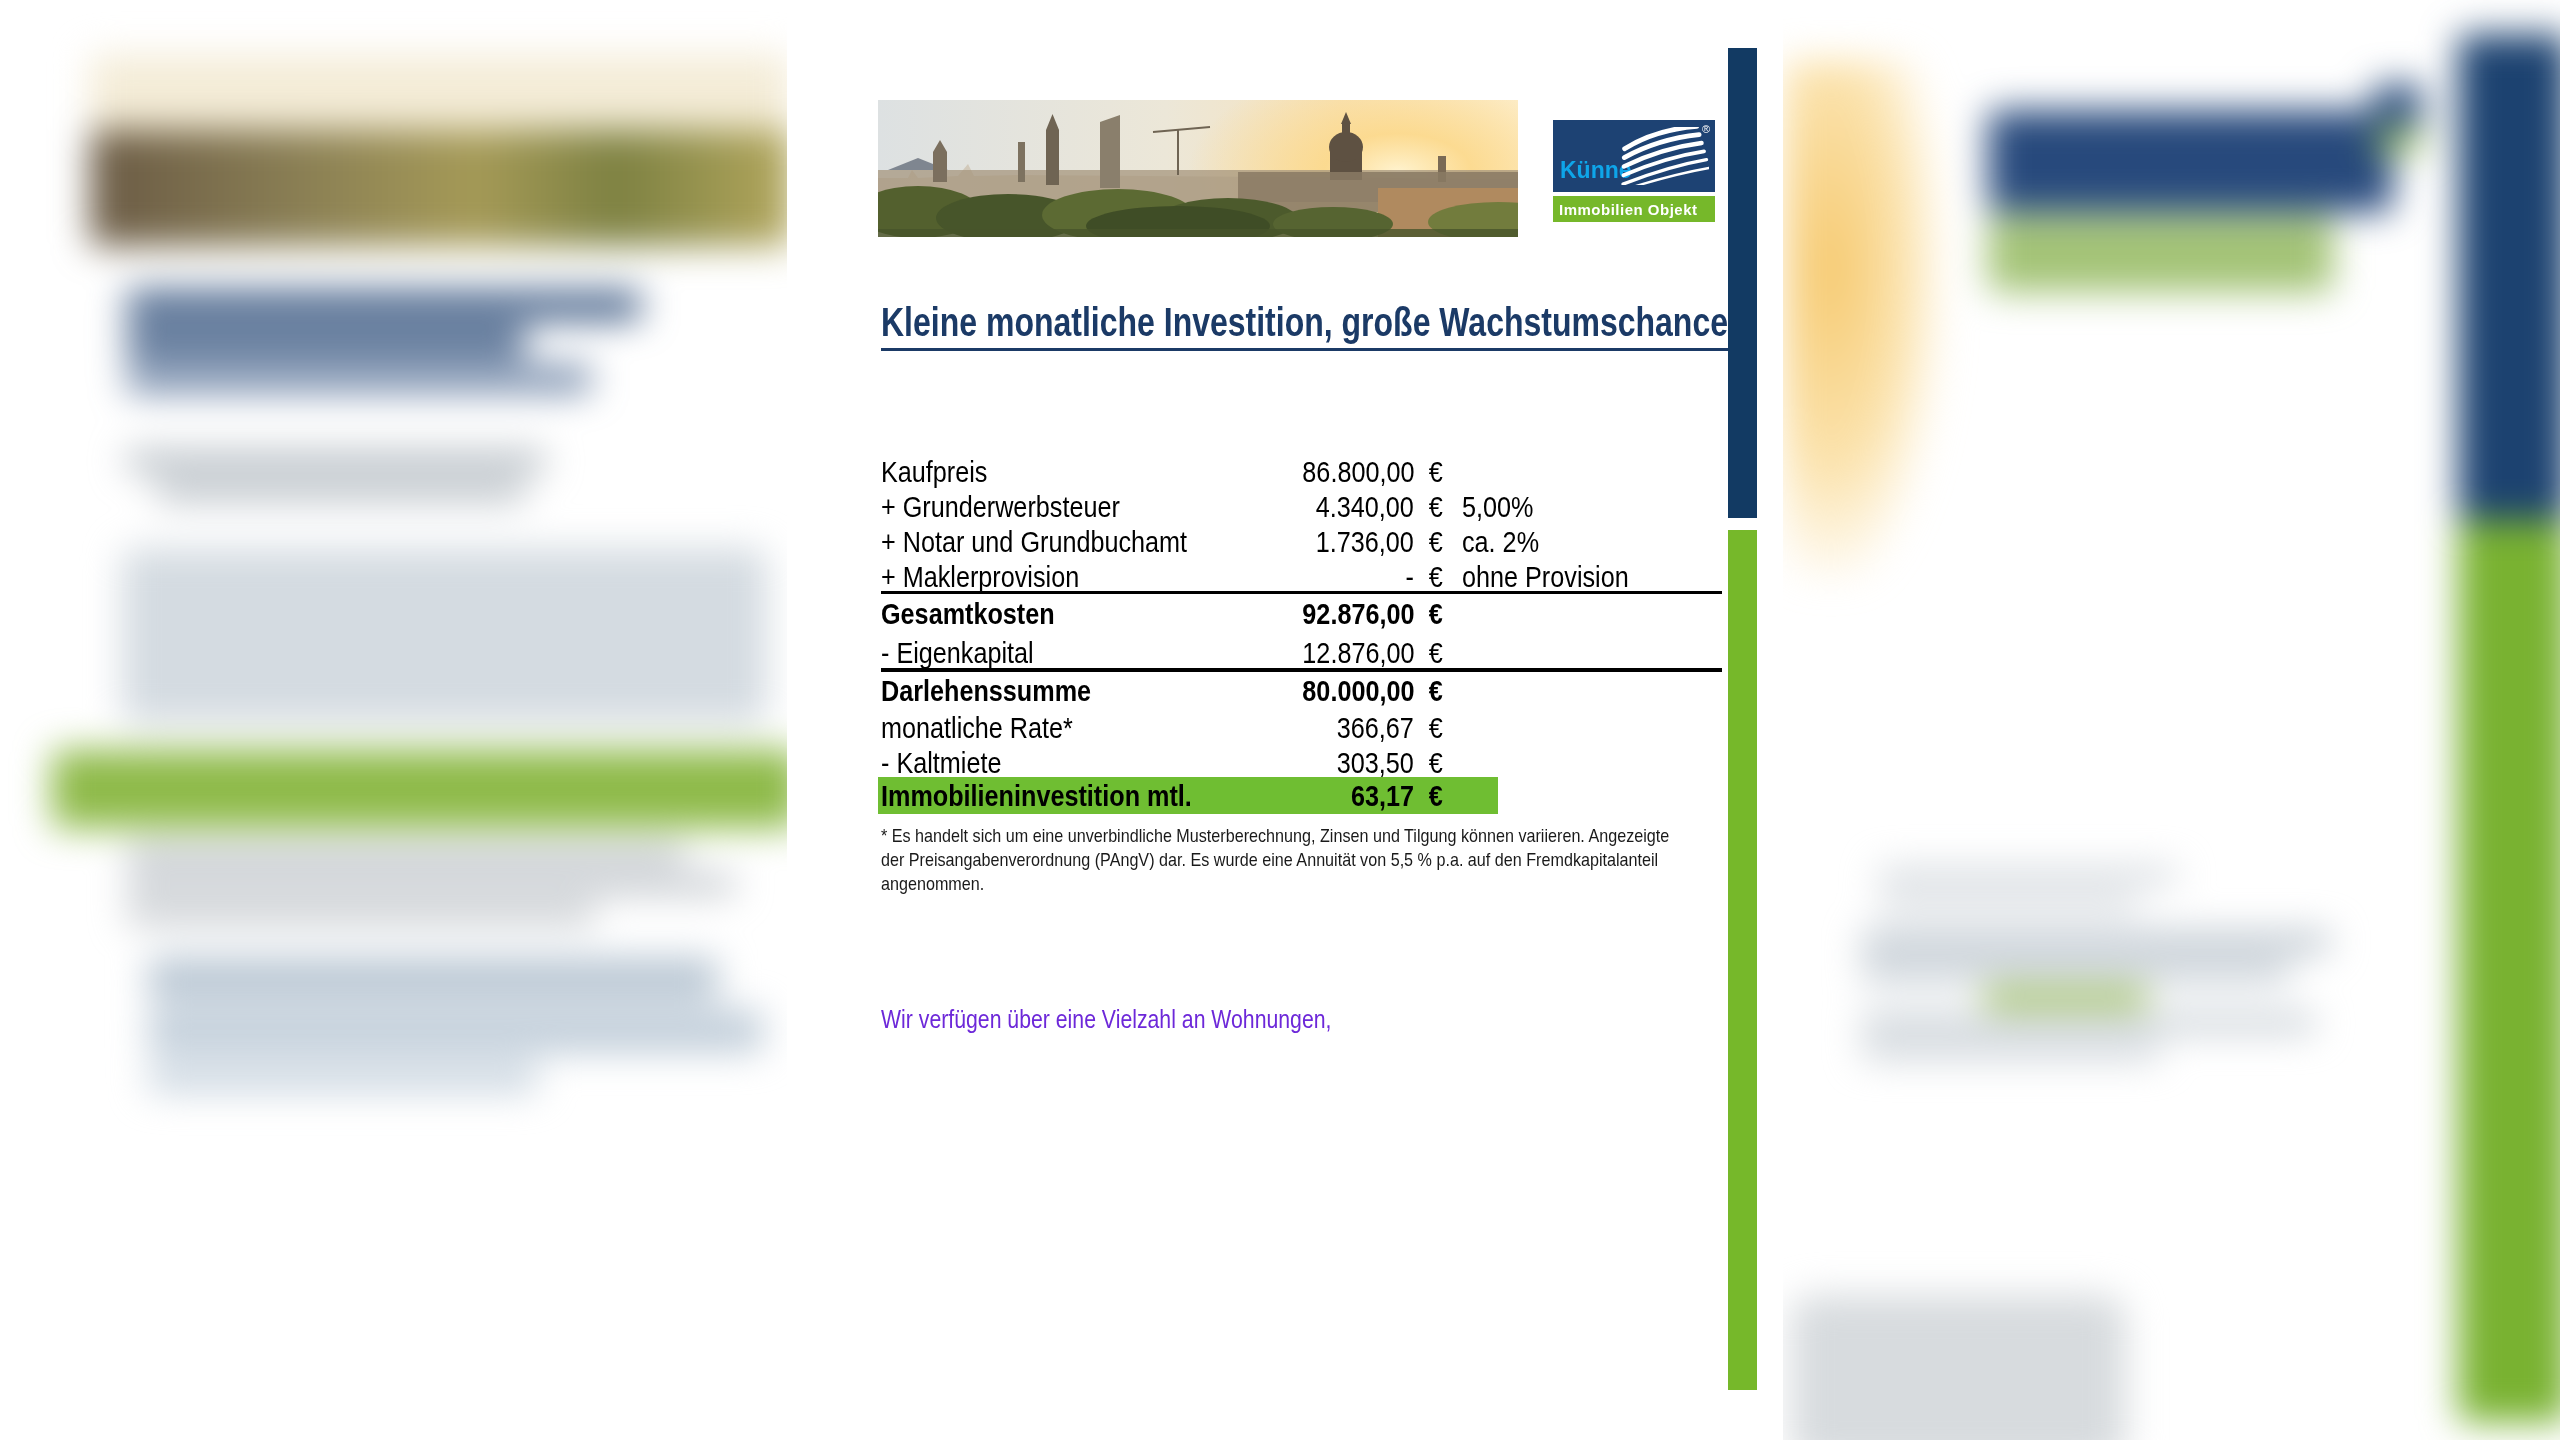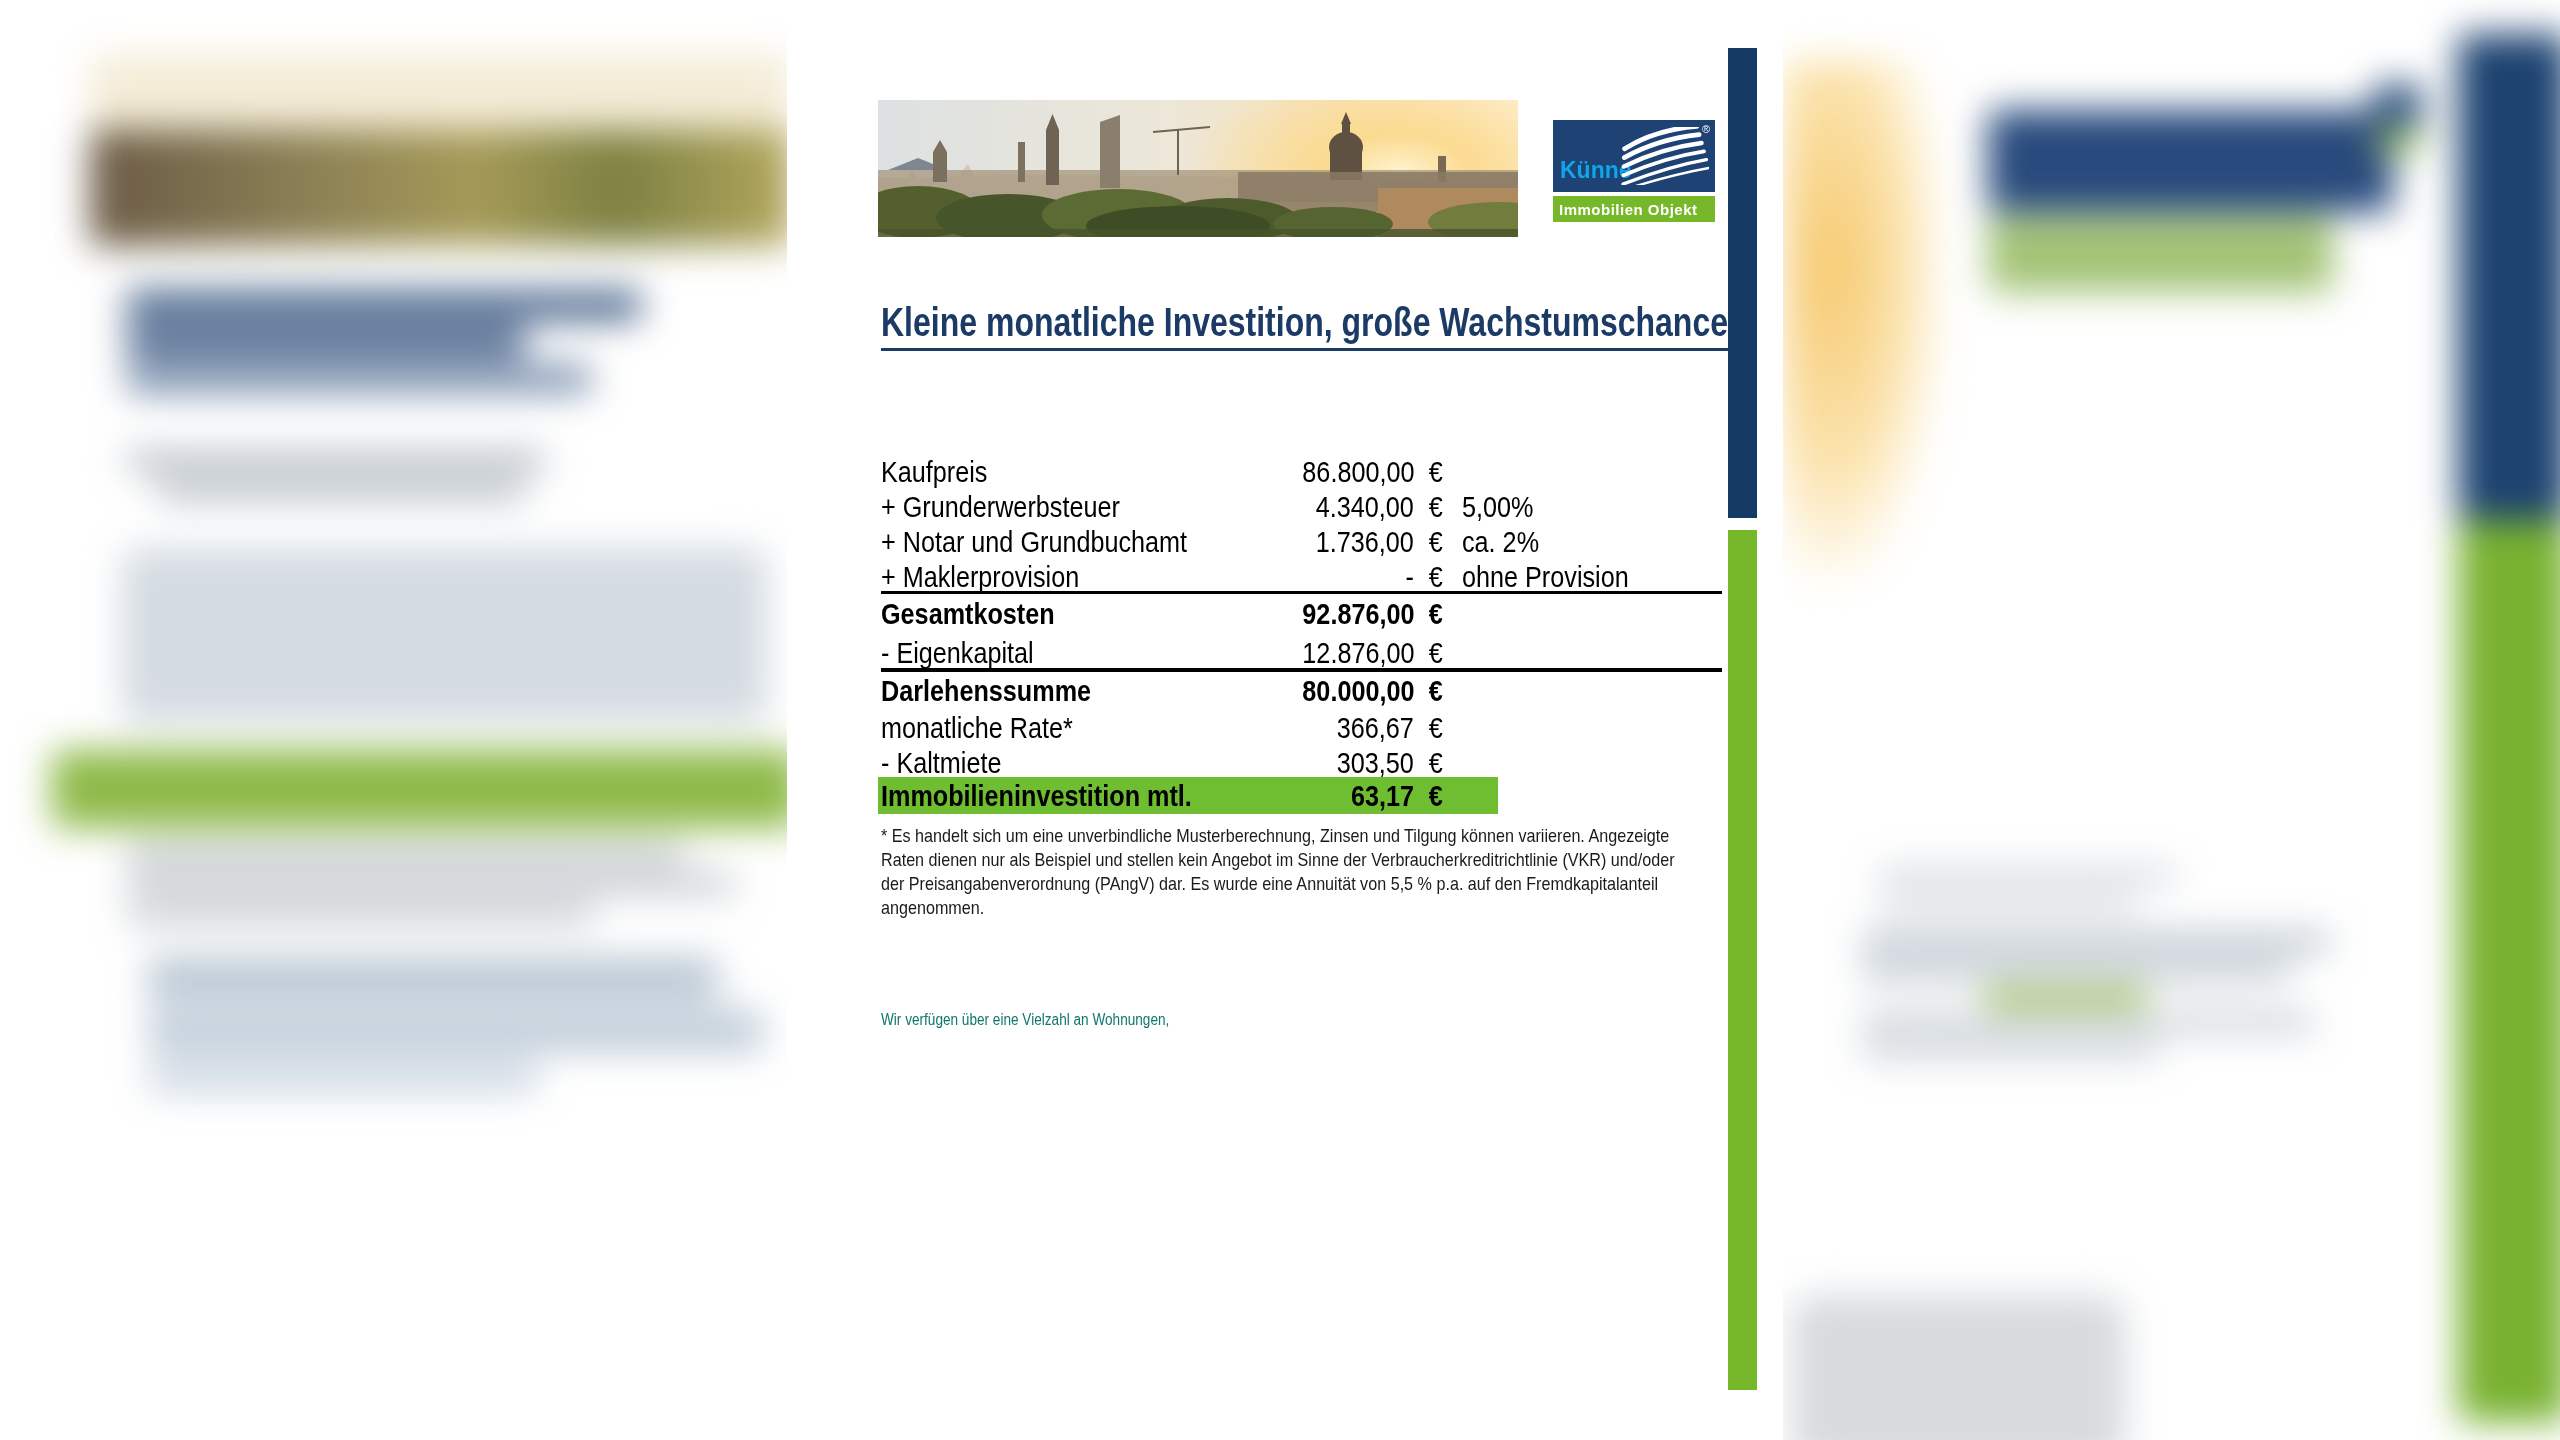--- a/index.html
+++ b/index.html
@@ -50,21 +50,21 @@
   .rule1{top:591px;height:3px}
   .rule2{top:668px;height:4px}
 
   .disclaimer{position:absolute;left:94px;top:824px;font-size:19px;line-height:24px;color:#1a1a1a}
   .disclaimer .cond{transform:scaleX(.85)}
 
   .cta{position:absolute;left:94px;top:951px;font-size:30px;font-weight:bold;line-height:36px}
   .cta .q{color:#1b3a66}
   .cta .a{color:#8bc043}
 
-  .closing{position:absolute;left:94px;top:1006px;font-size:16px;line-height:27px;color:#0f766e}
+  .closing{position:absolute;left:94px;top:1006px;font-size:25px;line-height:27px;color:#6d28d9}
   .closing .cond{transform:scaleX(.85)}
 </style>
 </head>
 <body>
 
 <div id="screen">
 
   <div class="blur-layer bg-left">
     <div class="blob" style="left:90px;top:55px;width:700px;height:78px;background:#f4ecd7"></div>
     <div class="blob" style="left:90px;top:130px;width:702px;height:116px;background:linear-gradient(90deg,#6a5a45,#8a7f54 30%,#a59a57 55%,#7d8142 75%,#b3a75d)"></div>
@@ -231,21 +231,20 @@
       <span class="cur"><span class="condr">€</span></span>
     </div>
     <div class="row b" style="top:778px">
       <span class="lbl"><span class="cond">Immobilieninvestition mtl.</span></span>
       <span class="amt"><span class="condr">63,17</span></span>
       <span class="cur"><span class="condr">€</span></span>
     </div>
 
     <div class="disclaimer">
       <div><span class="cond">* Es handelt sich um eine unverbindliche Musterberechnung, Zinsen und Tilgung können variieren. Angezeigte</span></div>
-      <div><span class="cond">Raten dienen nur als Beispiel und stellen kein Angebot im Sinne der Verbraucherkreditrichtlinie (VKR) und/oder</span></div>
       <div><span class="cond">der Preisangabenverordnung (PAngV) dar. Es wurde eine Annuität von 5,5 % p.a. auf den Fremdkapitalanteil</span></div>
       <div><span class="cond">angenommen.</span></div>
     </div>
 
 
     <div class="closing">
       <div><span class="cond">Wir verfügen über eine Vielzahl an Wohnungen,</span></div>
     </div>
 
   </div>

